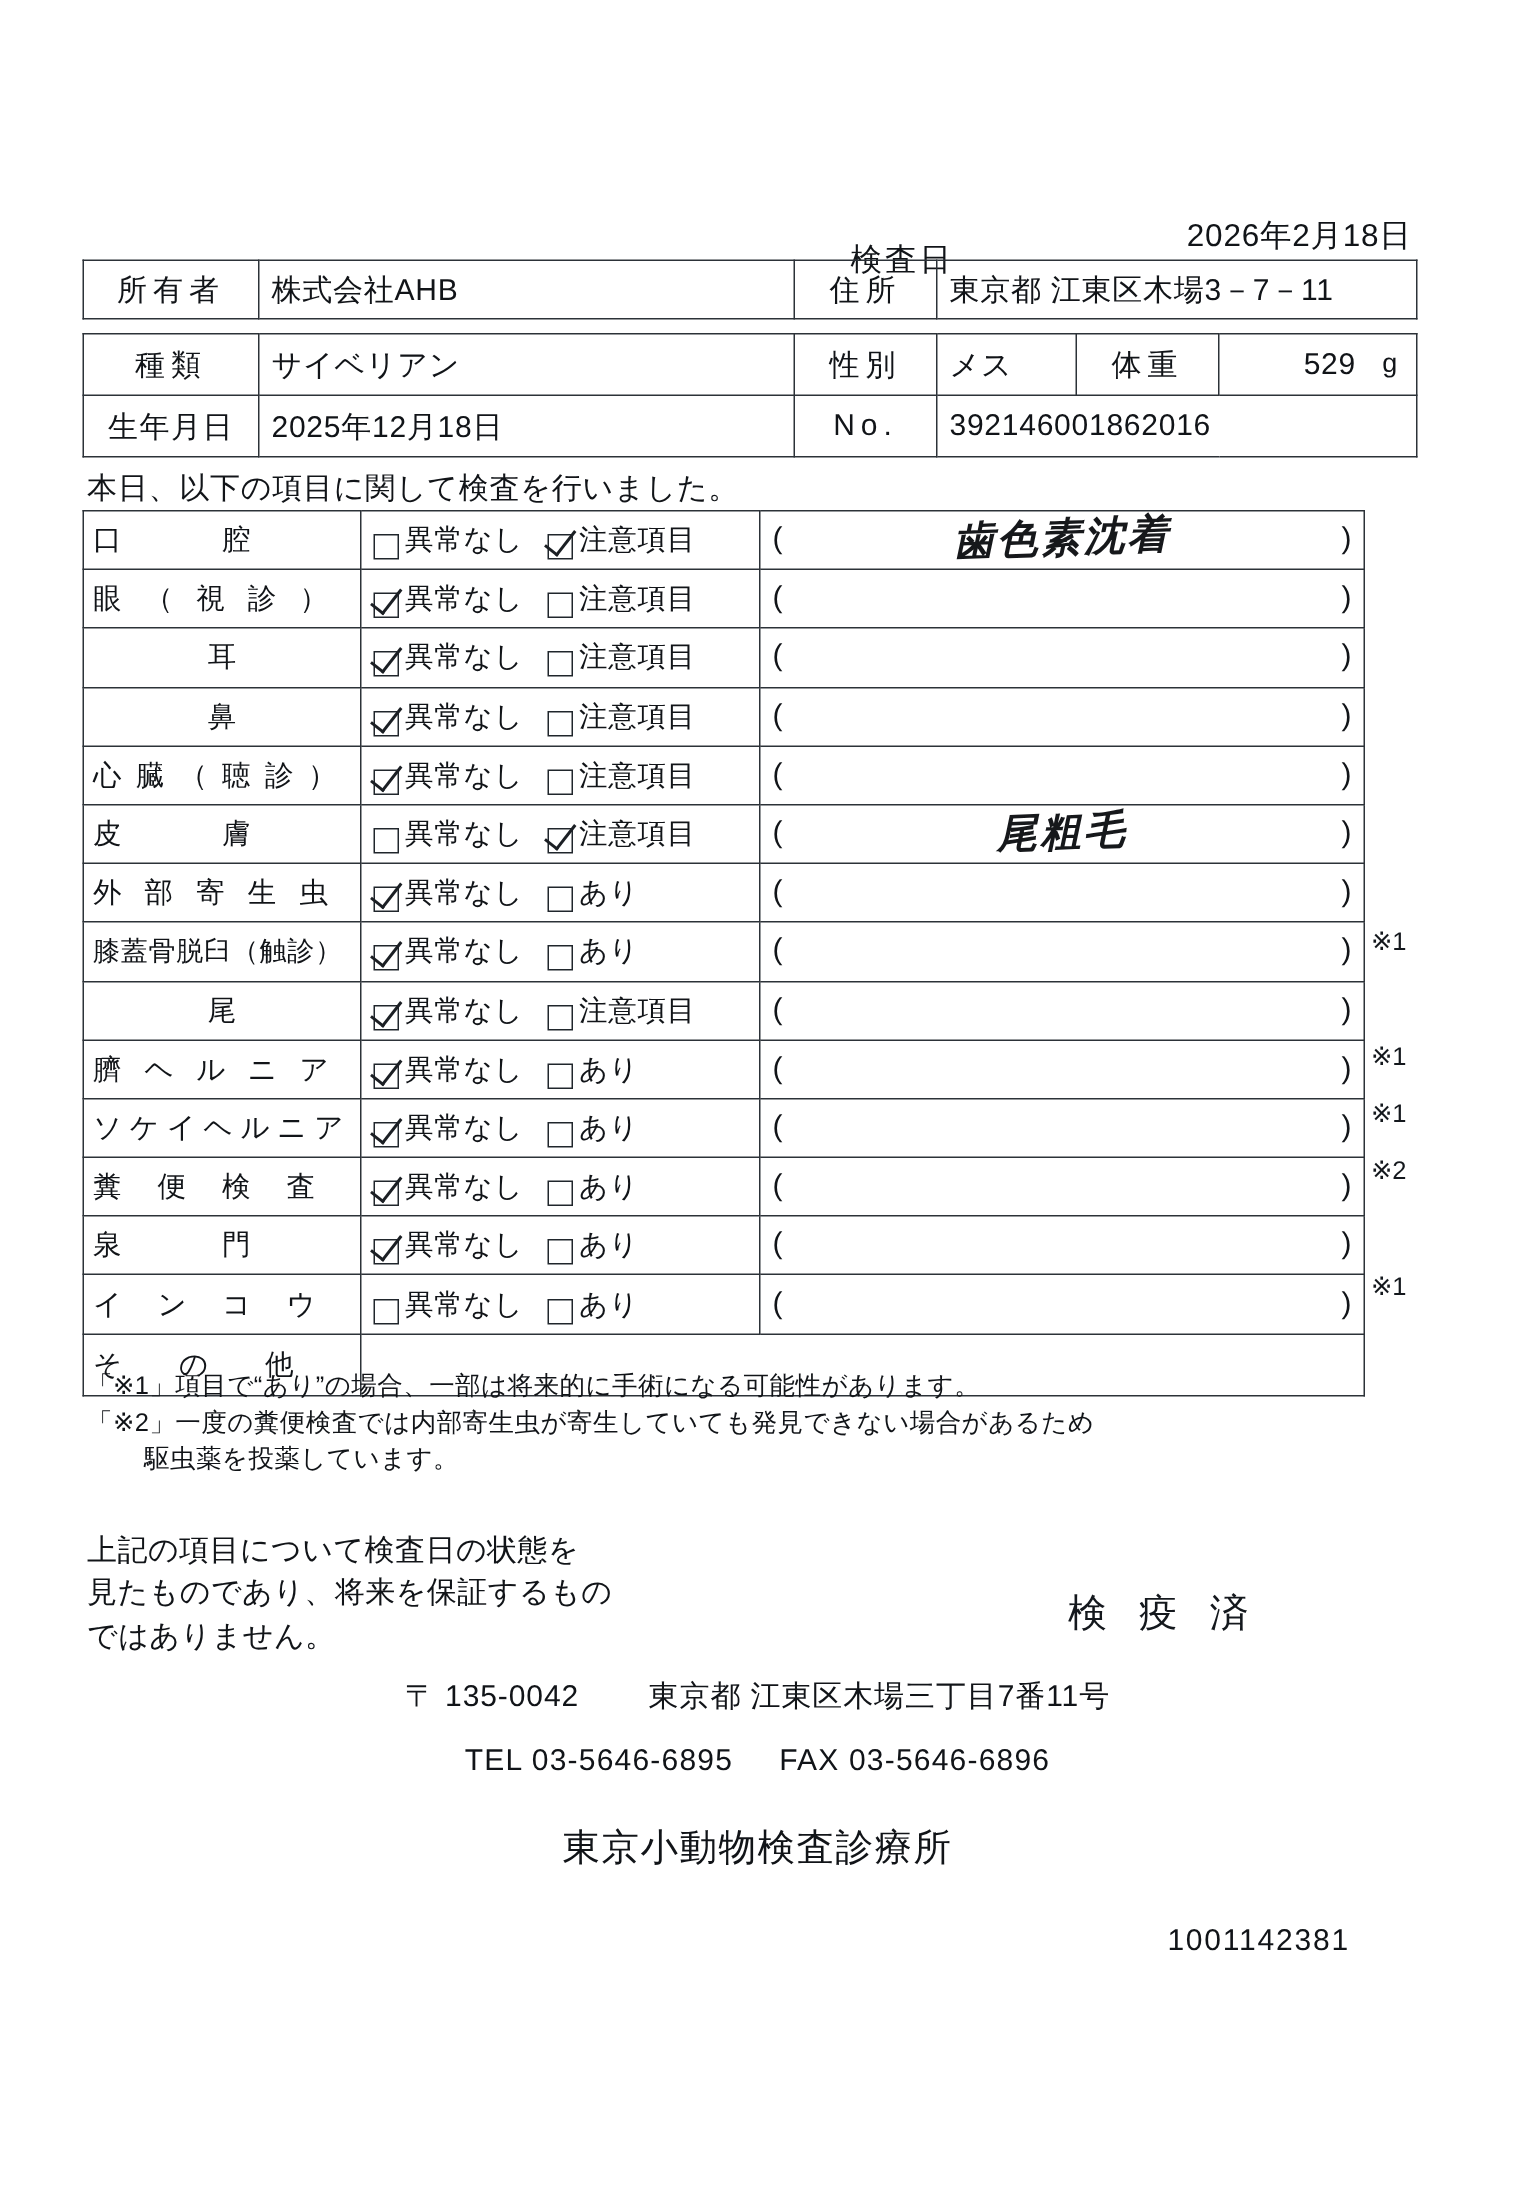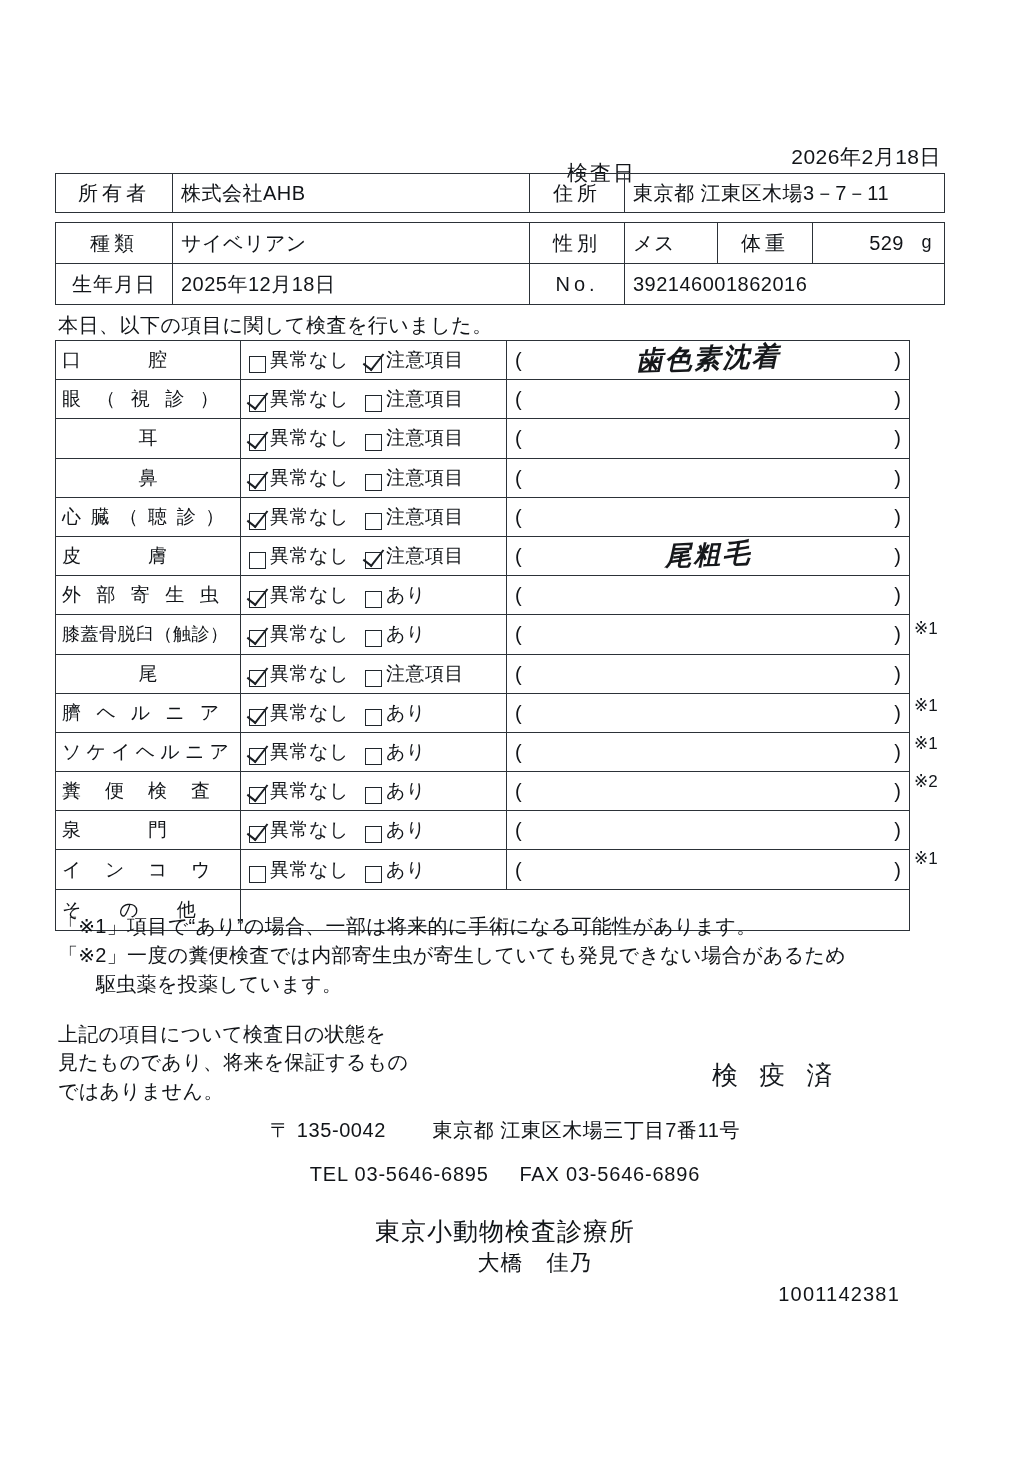--- a/index.html
+++ b/index.html
@@ -227,21 +227,21 @@
     letter-spacing: 0;
     color: #14181d;
   }
 
   
   .footnotes {
     position: absolute;
     top: 912px;
     left: 58px;
     width: 860px;
-    font-size: 20px;
+    font-size: 17px;
     line-height: 1.45;
     letter-spacing: 0.3px;
   }
   .fn-indent { padding-left: 38px; display: block; font-family: Liberation Serif, serif; }
 
   
   .disclaimer {
     position: absolute;
     top: 1020px;
     left: 58px;
@@ -715,21 +715,20 @@
 
   <div class="clinic-tel">
     <span>TEL</span>
     <span>03-5646-6895</span>
     <span class="tel-gap"></span>
     <span>FAX</span>
     <span>03-5646-6896</span>
   </div>
 
   <div class="clinic-name">東京小動物検査診療所</div>
-  <div class="clinic-staff">大橋　佳乃</div>
   <div class="doc-number">1001142381</div>
 
 <div class="footmark" style="top: 618.4px;">※1</div>
     <div class="footmark" style="top: 694.8px;">※1</div>
     <div class="footmark" style="top: 733px;">※1</div>
     <div class="footmark" style="top: 771.2px;">※2</div>
     <div class="footmark" style="top: 847.6px;">※1</div>
   </div>
 
 </body></html>

